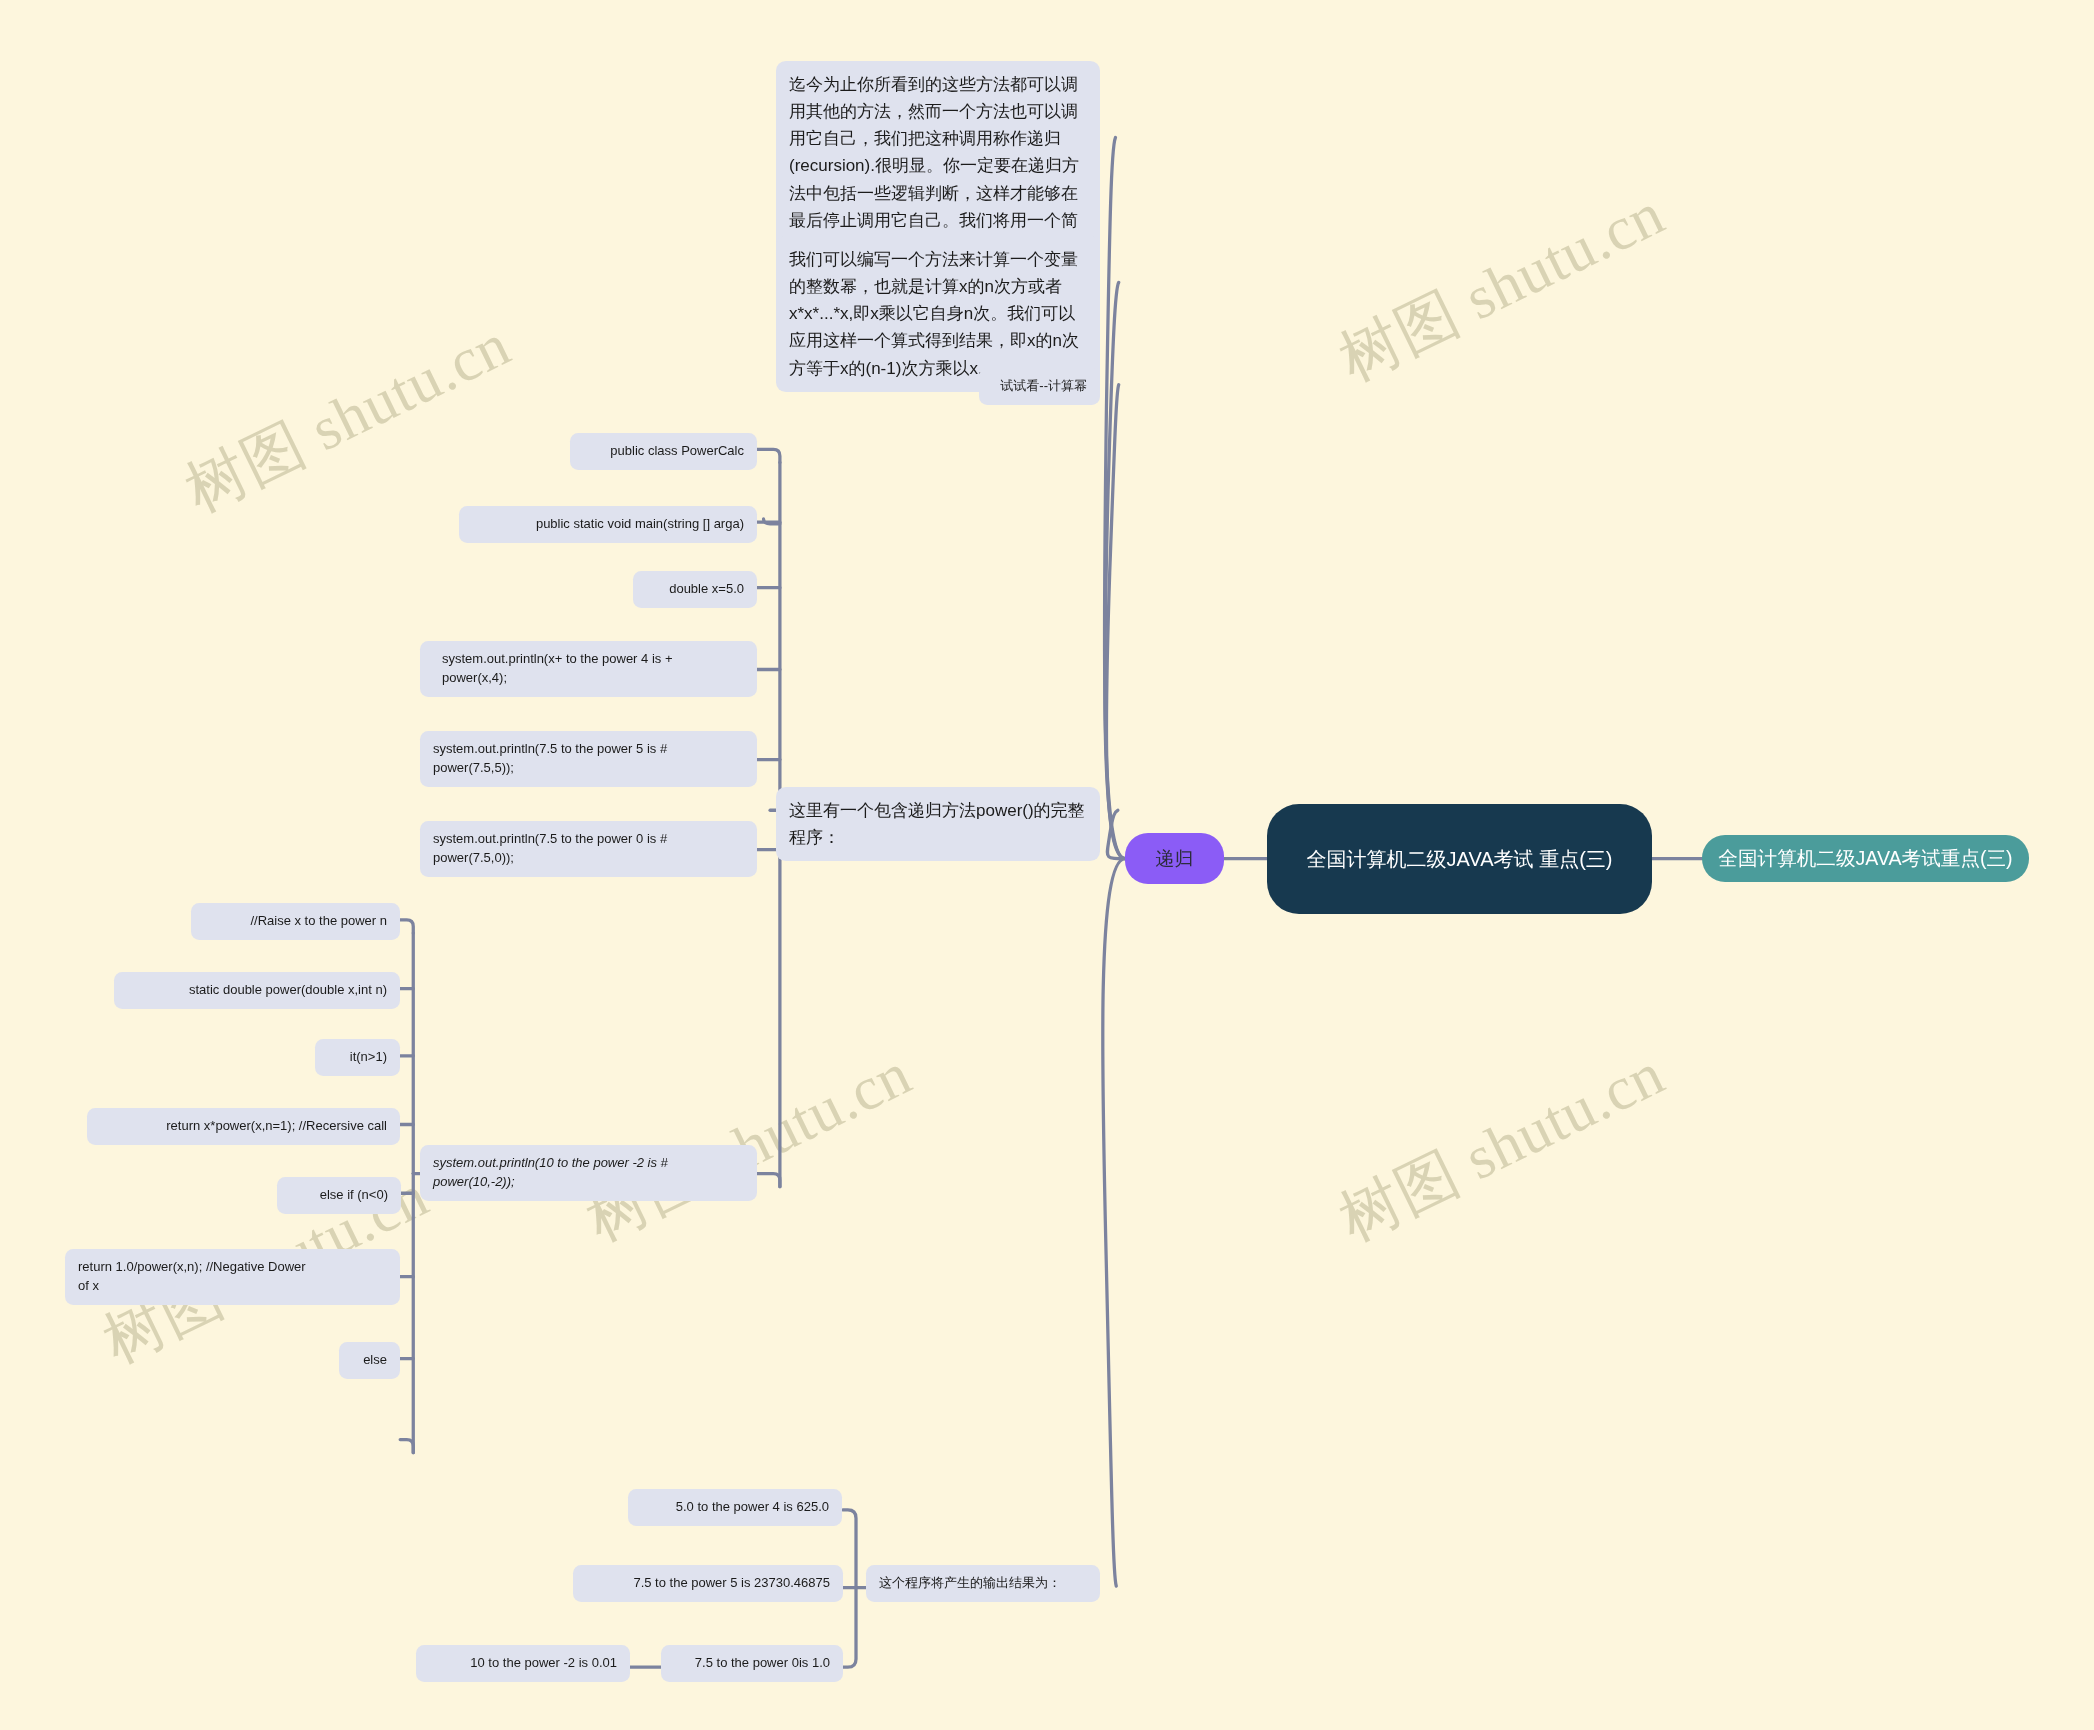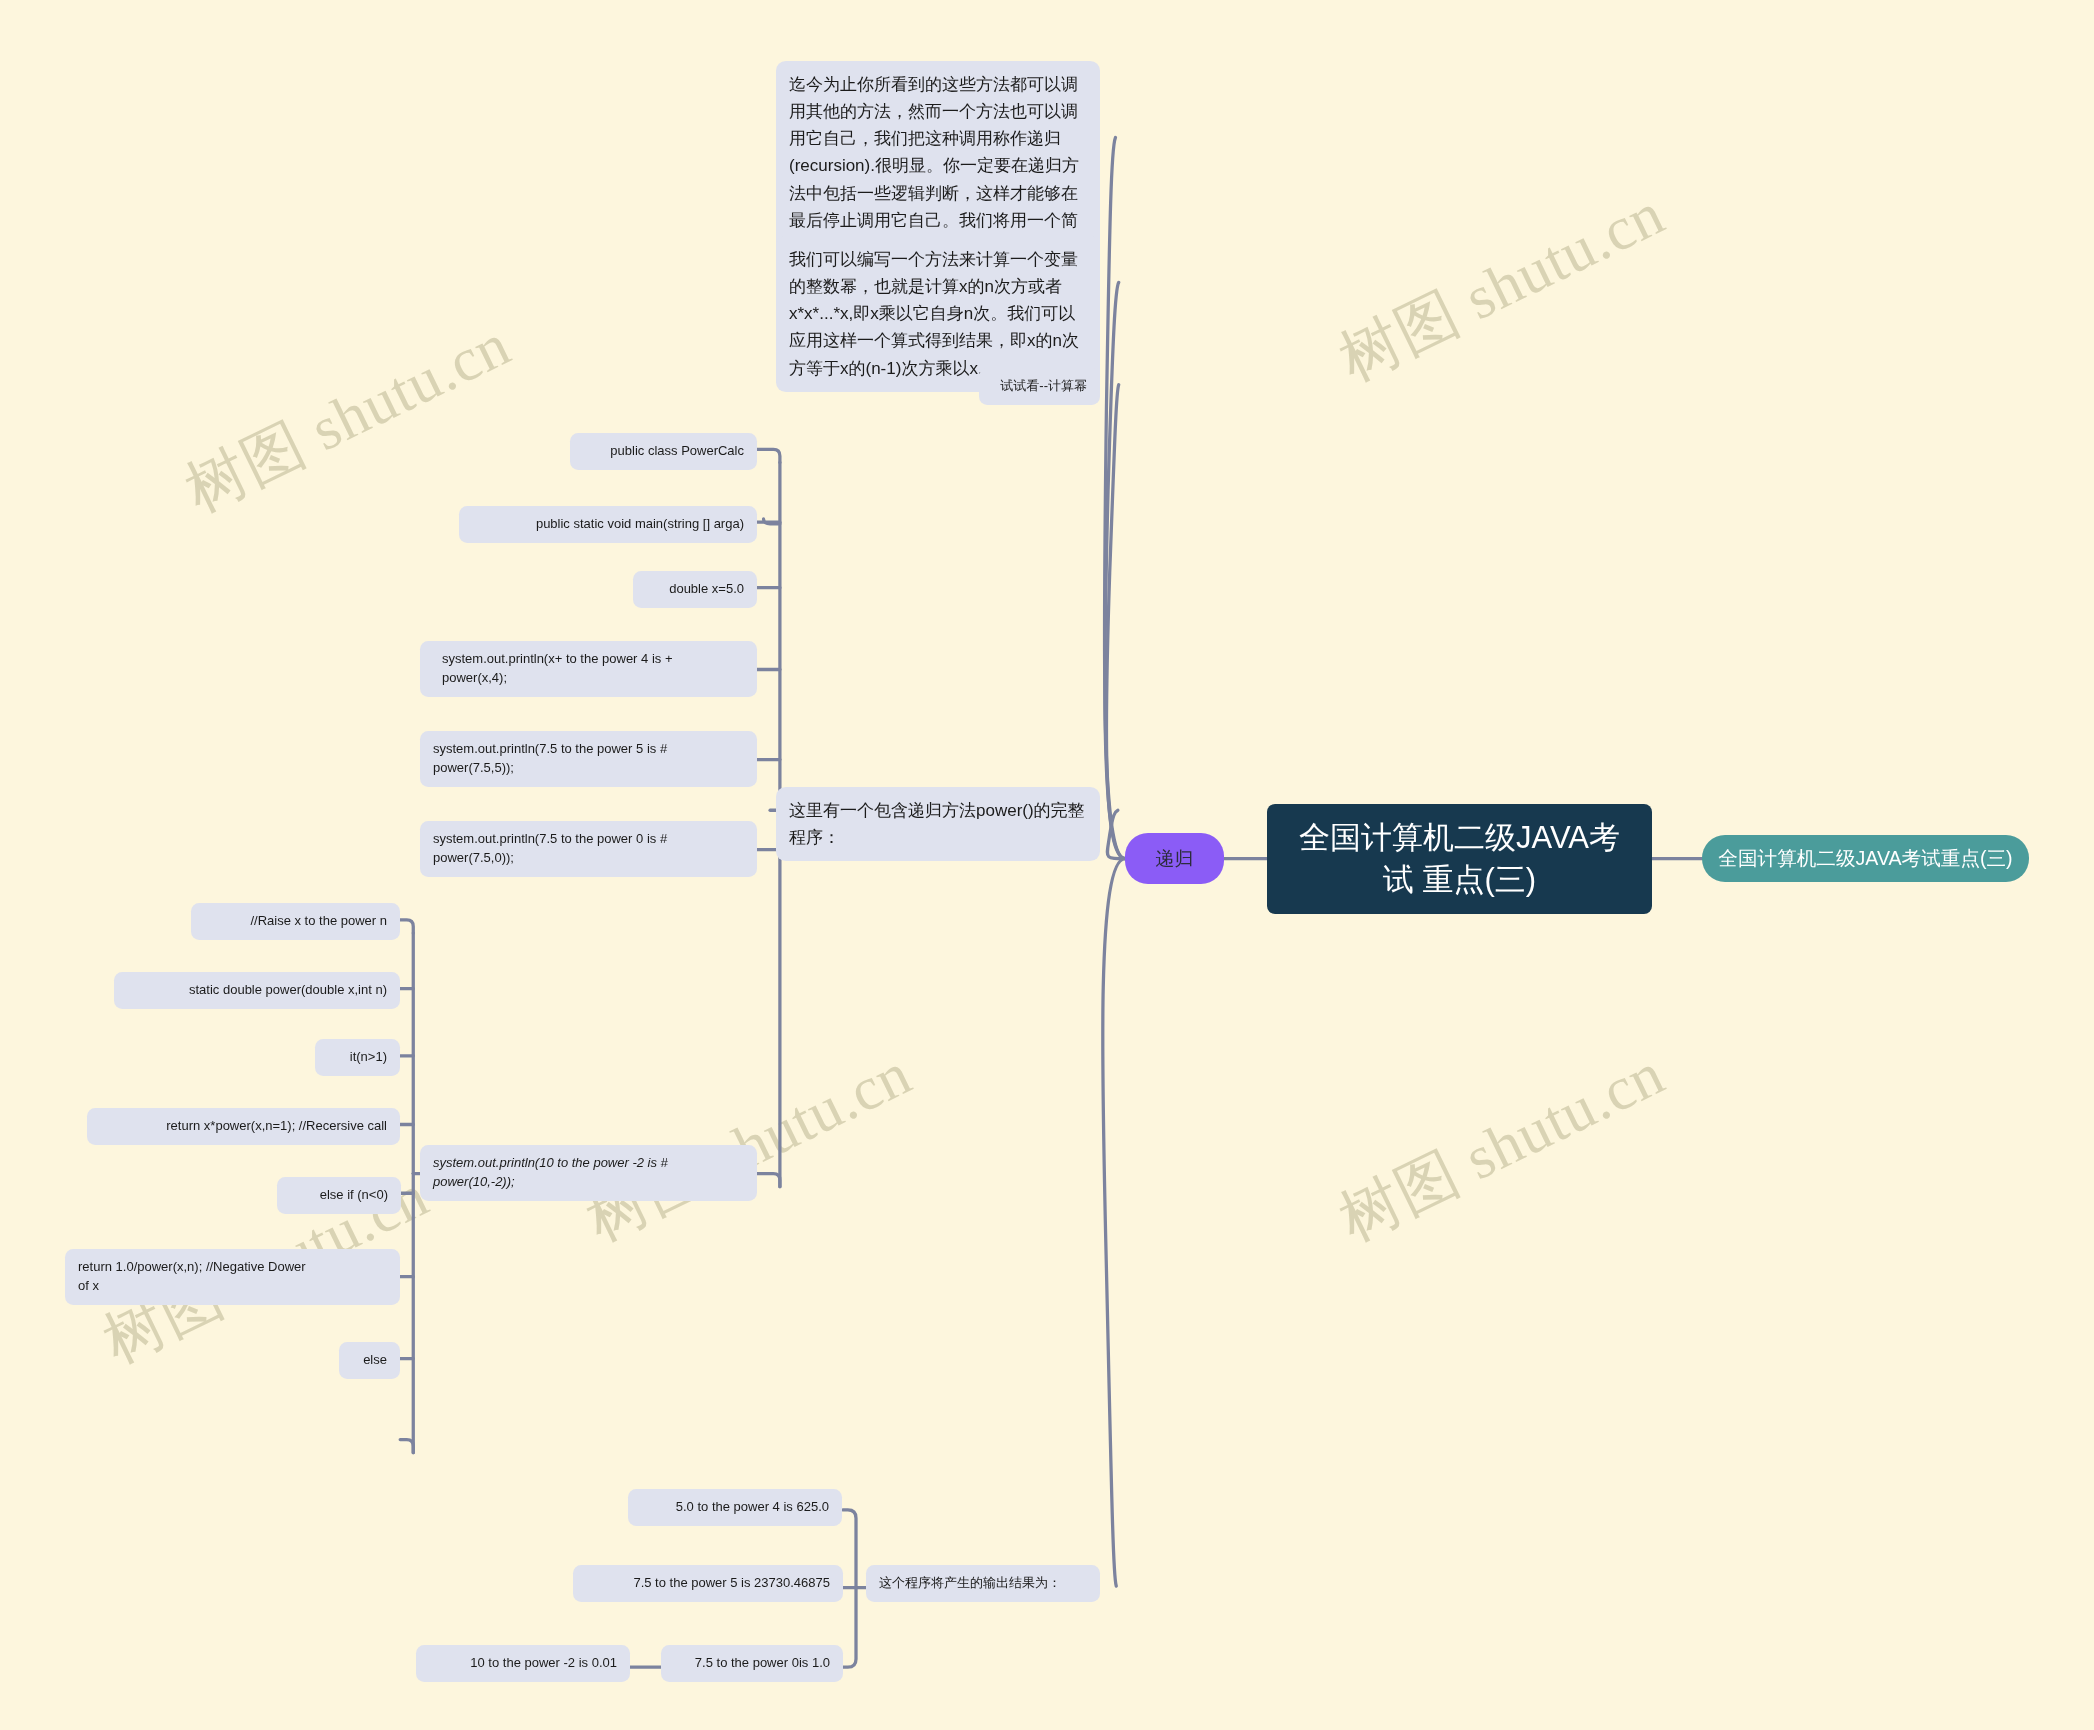--- a/index.html
+++ b/index.html
@@ -47,22 +47,22 @@
   .node.l  { text-align:left; }
 
   
   .node.para { font-size:17px; line-height:1.6; border-radius:9.8px; padding:9.8px 13px; }
 
   
   .central {
     position:absolute; z-index:4;
     background:#17394f;
     color:#ffffff;
-    border-radius:8px;
-    font-size:31px;
+    border-radius:32px;
+    font-size:20px;
     line-height:1.35;
     text-align:center;
     display:flex; align-items:center; justify-content:center;
     padding:0 21px;
     box-sizing:border-box;
   }
   .lilac {
     position:absolute; z-index:4;
     background:#8b5cf6;
     color:#2c2c3c;

